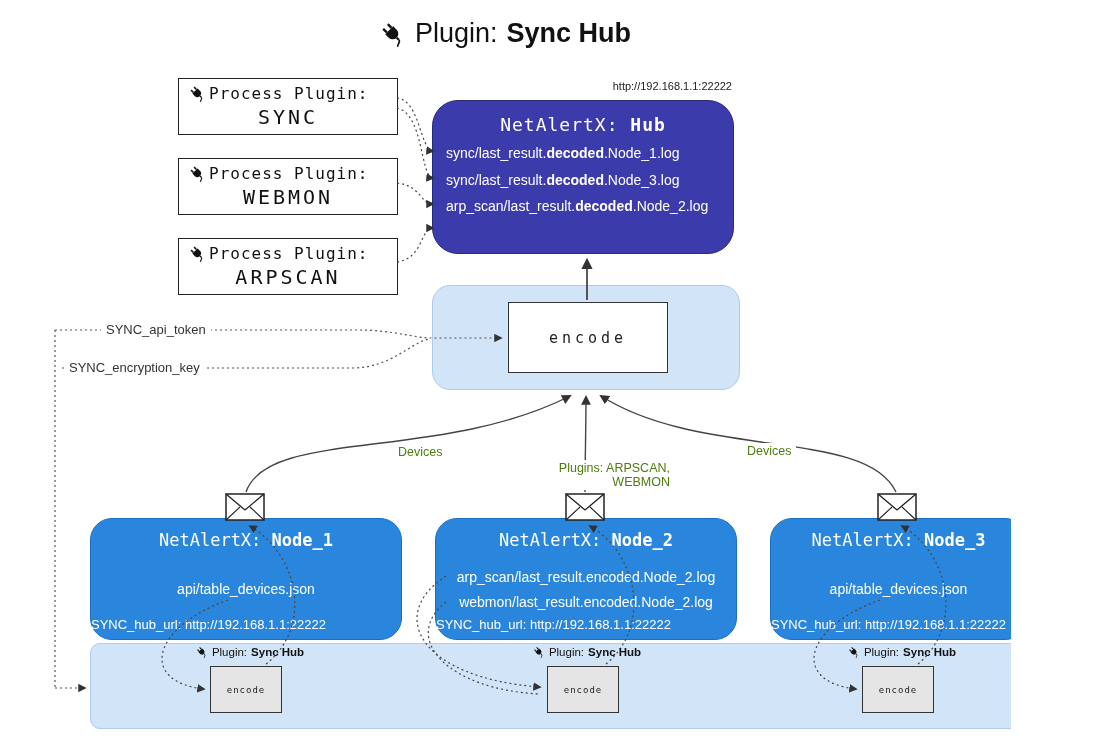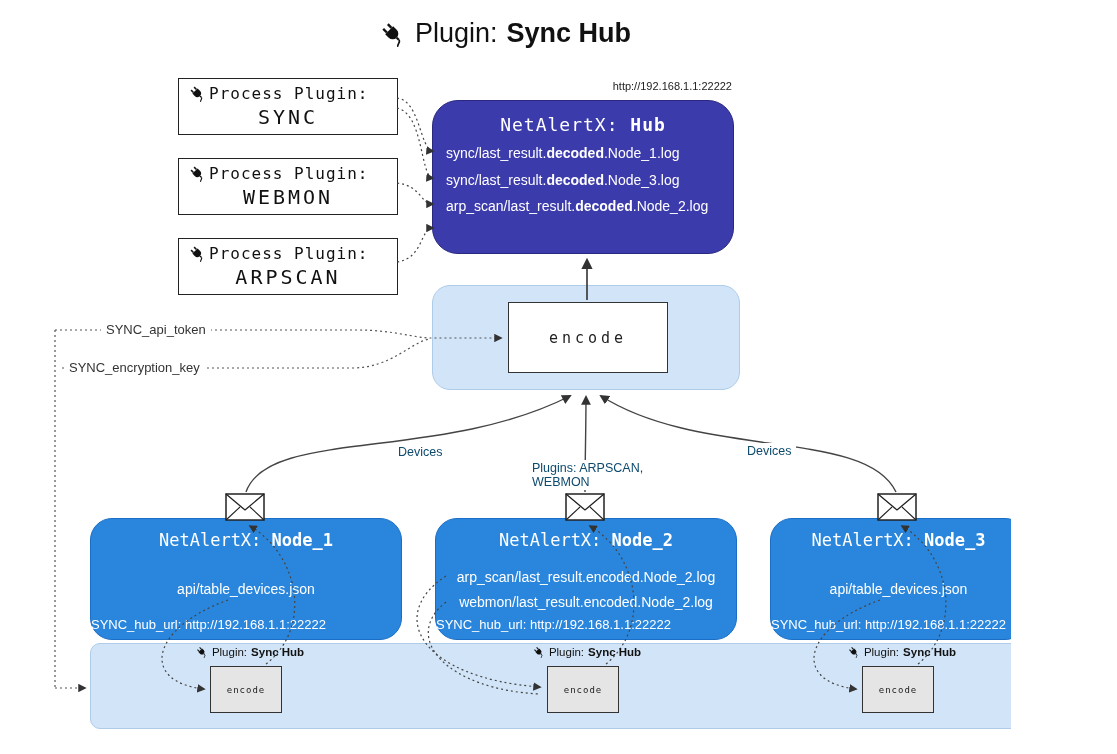--- a/index.html
+++ b/index.html
@@ -29,21 +29,21 @@
 
   
   .decode-panel{position:absolute;left:432px;top:285px;width:306px;height:103px;border-radius:18px;
                 background:var(--panel-bg,#d2e5f8);border:1px solid var(--panel-border,#aecbe8);z-index:1;}
   .decode-box{position:absolute;left:508px;top:302px;width:158px;height:69px;background:#fff;
               border:1.6px solid #333;display:flex;align-items:center;justify-content:center;
               font-family:"DejaVu Sans Mono",monospace;font-size:15px;letter-spacing:4px;color:#222;z-index:2;}
 
   
   .token-label{position:absolute;background:#fff;padding:1px 5px;font-size:13px;color:#333;z-index:6;}
-  .edge-label{position:absolute;background:#fff;padding:1px 5px;font-size:12.5px;color:#0c4a6e;z-index:6;}
+  .edge-label{position:absolute;background:#fff;padding:1px 5px;font-size:12.5px;color:#4d7c0f;z-index:6;}
 
   
   .node{position:absolute;top:518px;height:120px;border-radius:22px;background:var(--node-bg,#2a86dc);
         border:1px solid #1b6ec6;color:#fff;z-index:2;}
   .node-title{text-align:center;margin-top:11px;font-family:"DejaVu Sans Mono",monospace;font-size:17px;}
   .node-lines{position:absolute;top:42px;left:0;right:0;height:56px;display:flex;flex-direction:column;
               justify-content:center;align-items:center;gap:9px;font-size:14px;}
   .node-footer{position:absolute;bottom:7px;left:0;right:0;text-align:left;font-size:13px;}
 
   
@@ -121,21 +121,21 @@
     <div class="hub-log" style="top:97px"><span>arp_scan/last_result.</span><b>decoded</b><span>.Node_2.log</span></div>
   </div>
 
   <div class="decode-panel"></div>
   <div class="decode-box">encode</div>
 
   <div class="token-label" style="left:101px;top:321px">SYNC_api_token</div>
   <div class="token-label" style="left:64px;top:359px">SYNC_encryption_key</div>
 
   <div class="edge-label" style="left:393px;top:444px">Devices</div>
-  <div class="edge-label" style="left:527px;top:460px;width:160px;text-align:left">Plugins: ARPSCAN, WEBMON</div>
+  <div class="edge-label" style="left:505px;top:460px;width:160px;text-align:right">Plugins: ARPSCAN, WEBMON</div>
   <div class="edge-label" style="left:742px;top:443px">Devices</div>
 
   <div class="node" style="left:90px;width:310px">
     <div class="node-title"><span>NetAlertX:</span> <b>Node_1</b></div>
     <div class="node-lines">
       <div>api/table_devices.json</div>
     </div>
     <div class="node-footer">SYNC_hub_url: http://192.168.1.1:22222</div>
   </div>
   <div class="node" style="left:435px;width:300px">

